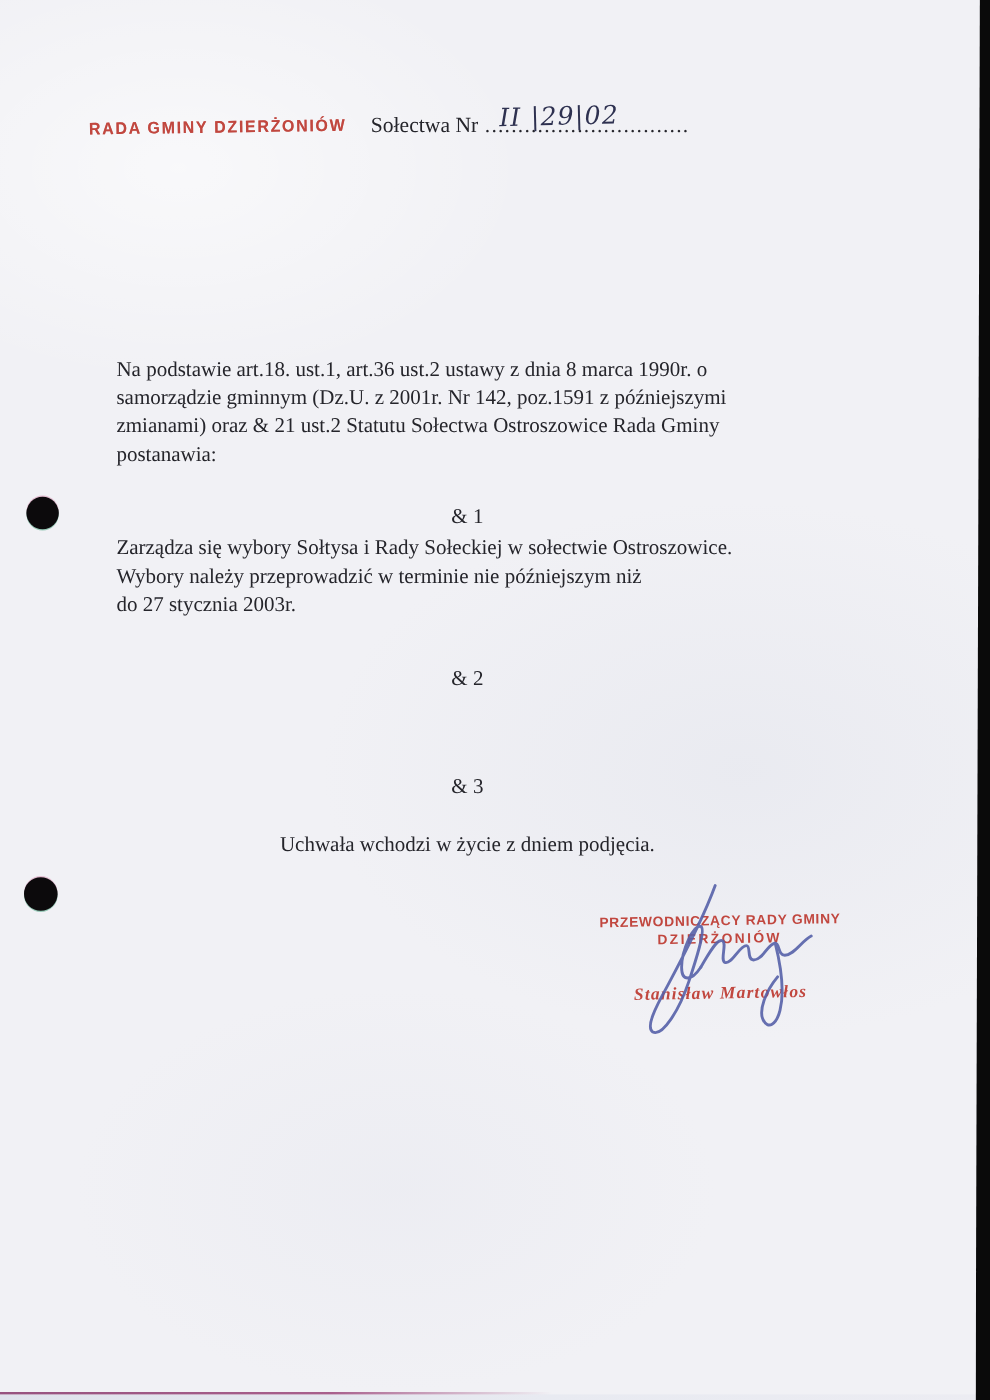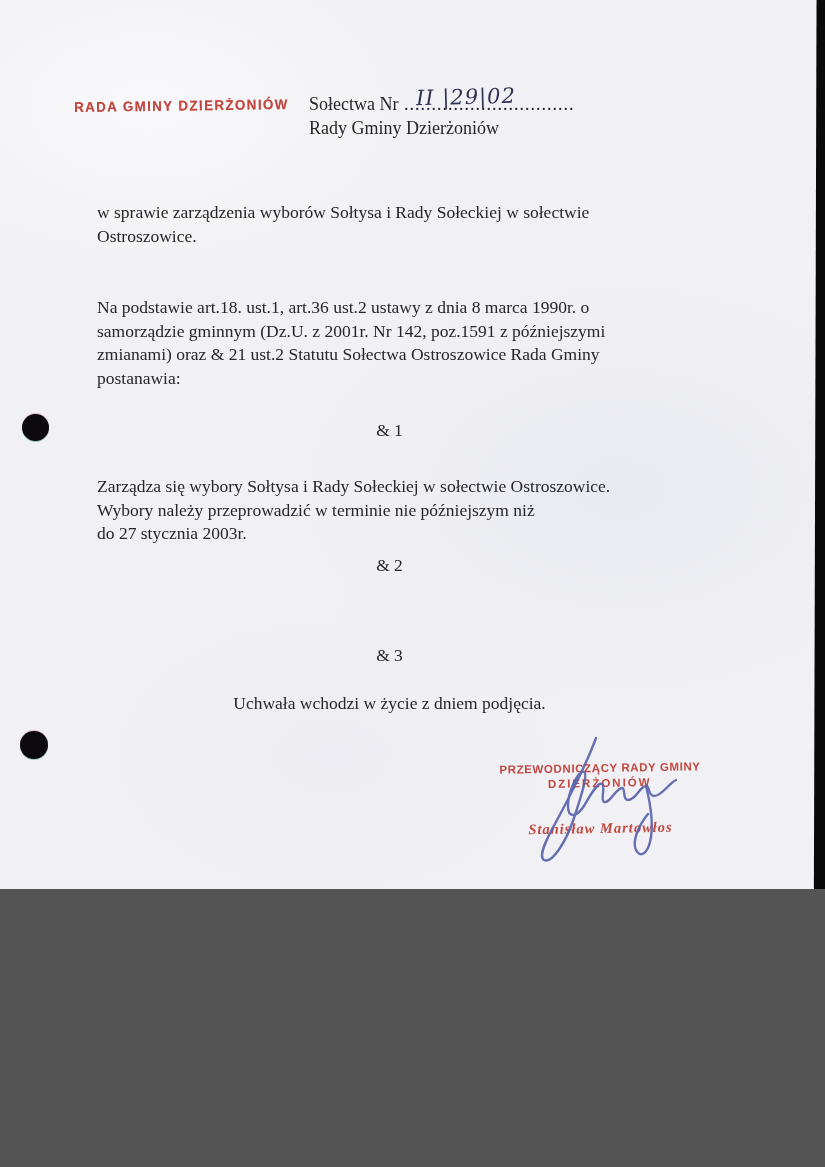--- a/index.html
+++ b/index.html
@@ -1,18 +1,18 @@
 <!DOCTYPE html>
 <html><head>
 <meta charset="utf-8">
 <style>
   html,body{margin:0;padding:0;background:#555;}
   .scan{
     position:relative;
-    width:825px;height:889px;
+    width:825px;height:1167px;
     margin:0 auto;
     overflow:hidden;
     background:
       radial-gradient(ellipse 420px 260px at 18% 12%, rgba(255,255,255,.55), rgba(255,255,255,0) 70%),
       radial-gradient(ellipse 500px 320px at 75% 55%, rgba(226,228,236,.5), rgba(226,228,236,0) 70%),
       radial-gradient(ellipse 380px 240px at 40% 85%, rgba(232,233,240,.5), rgba(232,233,240,0) 70%),
       #f1f1f5;
     font-family:"Liberation Serif","DejaVu Serif",serif;
     color:#25252b;
   }
@@ -60,21 +60,21 @@
   }
   .hand-date{
     position:absolute;left:52px;top:-6px;
     font-size:21px;transform:rotate(-1deg);letter-spacing:.5px;
   }
 
   .block{position:absolute;left:97px;width:585px;font-size:17.5px;line-height:23.5px;white-space:pre-line;}
   .subject{top:201px;}
   .legal{top:296px;}
   .sec-num{position:absolute;left:97px;width:585px;text-align:center;font-size:17.5px;}
-  .sec1n{top:420px;} .sec1t{top:475px;}
+  .sec1n{top:420px;} .sec1t{top:445px;}
   .sec2n{top:555px;} .sec2t{top:601px;}
   .sec3n{top:645px;} .sec3t{top:692px;text-align:center;}
 
   
   .stamp-bottom{
     position:absolute;left:500px;top:762px;width:200px;text-align:center;
     font-family:"Liberation Sans","DejaVu Sans",sans-serif;
     color:#c1473f;transform:rotate(-1deg);
   }
   .stamp-bottom .l1{font-weight:bold;font-size:11.5px;letter-spacing:.6px;white-space:nowrap;}
@@ -93,25 +93,22 @@
   <div class="hole hole1"></div>
   <div class="hole hole2"></div>
 
   <div class="stamp-top">RADA GMINY DZIERŻONIÓW</div>
 
   <div class="header">
     <div class="h-line">
       <span>Sołectwa Nr</span><span class="dots"> ...............................</span>
       <span class="hand hand-number">II |29|02</span>
     </div>
-    <div class="h-line">Rady Gminy Dzierżoniów</div>
   </div>
 
-  <div class="block subject">w sprawie zarządzenia wyborów Sołtysa i Rady Sołeckiej w sołectwie
-Ostroszowice.</div>
 
   <div class="block legal">Na podstawie art.18. ust.1, art.36 ust.2 ustawy z dnia 8 marca 1990r. o
 samorządzie gminnym (Dz.U. z 2001r. Nr 142, poz.1591 z późniejszymi
 zmianami) oraz &amp; 21 ust.2 Statutu Sołectwa Ostroszowice Rada Gminy
 postanawia:</div>
 
   <div class="sec-num sec1n">&amp; 1</div>
   <div class="block sec1t">Zarządza się wybory Sołtysa i Rady Sołeckiej w sołectwie Ostroszowice.
 Wybory należy przeprowadzić w terminie nie późniejszym niż
 do 27 stycznia 2003r.</div>

